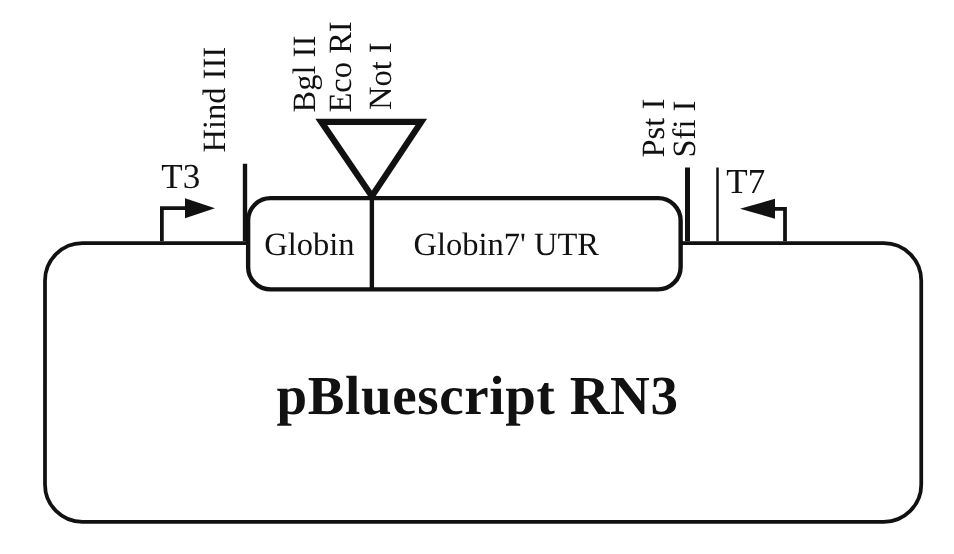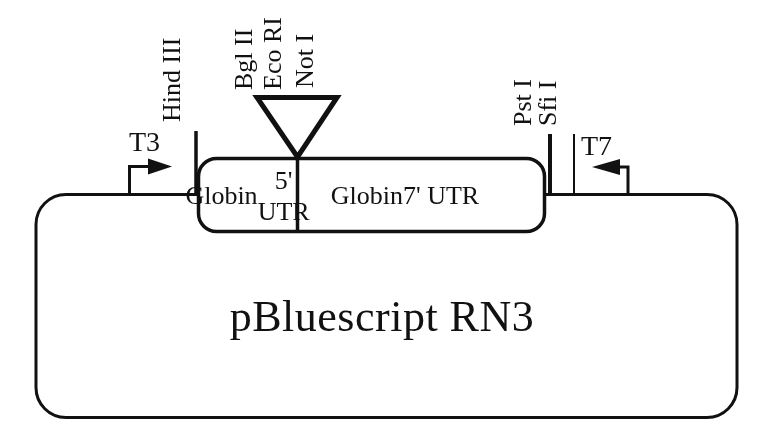--- a/index.html
+++ b/index.html
@@ -50,21 +50,21 @@
     text-align: center;
   }
   .plasmid-title {
     position: absolute;
     left: 36px;
     top: 287px;
     width: 692px;
     text-align: center;
     font-size: 44px;
     line-height: 60px;
-    font-weight: normal;
+    font-weight: bold;
     letter-spacing: 0.5px;
   }
 </style>
 </head>
 <body>
 
 <div class="stage">
 
   <svg class="shapes" width="763" height="443" viewBox="0 0 763 443">
 
@@ -92,21 +92,20 @@
   <div class="vlabel" style="left:286px; top:64px;">Eco RI</div>
   <div class="vlabel" style="left:318px; top:62px;">Not I</div>
   <div class="vlabel" style="left:536px; top:100px;">Pst I</div>
   <div class="vlabel" style="left:561px; top:100px;">Sfi I</div>
 
   <div class="txt promoter-label" style="left:129px; top:130px;">T3</div>
   <div class="txt promoter-label" style="left:581px; top:134px;">T7</div>
 
   <div class="utr-cell" style="left:200px; top:161px; width:95px; height:69px;">
     <span>Globin</span>
-    <span>5' UTR</span>
   </div>
 
   <div class="utr-cell" style="left:299px; top:161px; width:212px; height:69px;">
     <span>Globin</span>
     <span>7' UTR</span>
   </div>
 
   <div class="plasmid-title">pBluescript RN3</div>
 
 </div>

